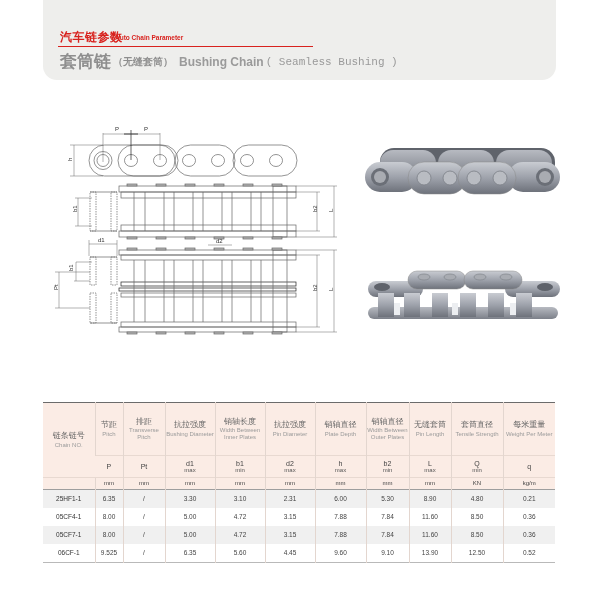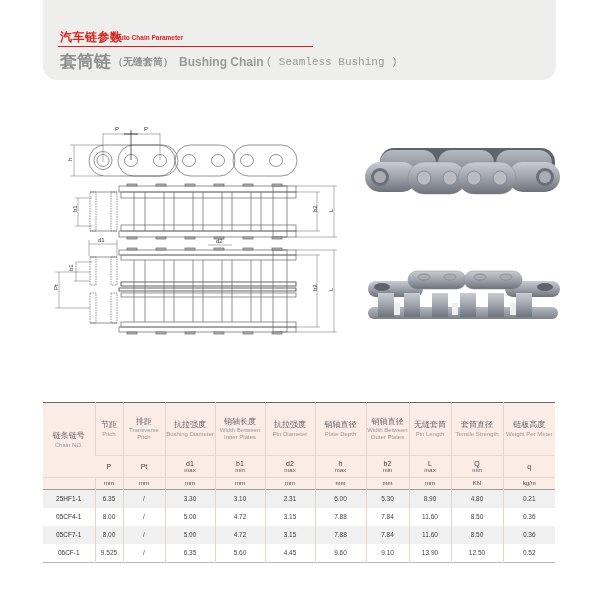--- a/index.html
+++ b/index.html
@@ -304,21 +304,21 @@
         </td>
     <td>
           <span class="cn">无缝套筒</span>
           <span class="en">Pin Length</span>
         </td>
     <td>
           <span class="cn">套筒直径</span>
           <span class="en">Tensile Strength</span>
         </td>
     <td>
-          <span class="cn">链板高度</span>
+          <span class="cn">每米重量</span>
           <span class="en">Weight Per Meter</span>
         </td>
   </tr>
   <tr class="hrow syms">
     <td>
           <span class="sym-main">P</span>
         </td>
     <td>
           <span class="sym-main">Pt</span>
         </td>

